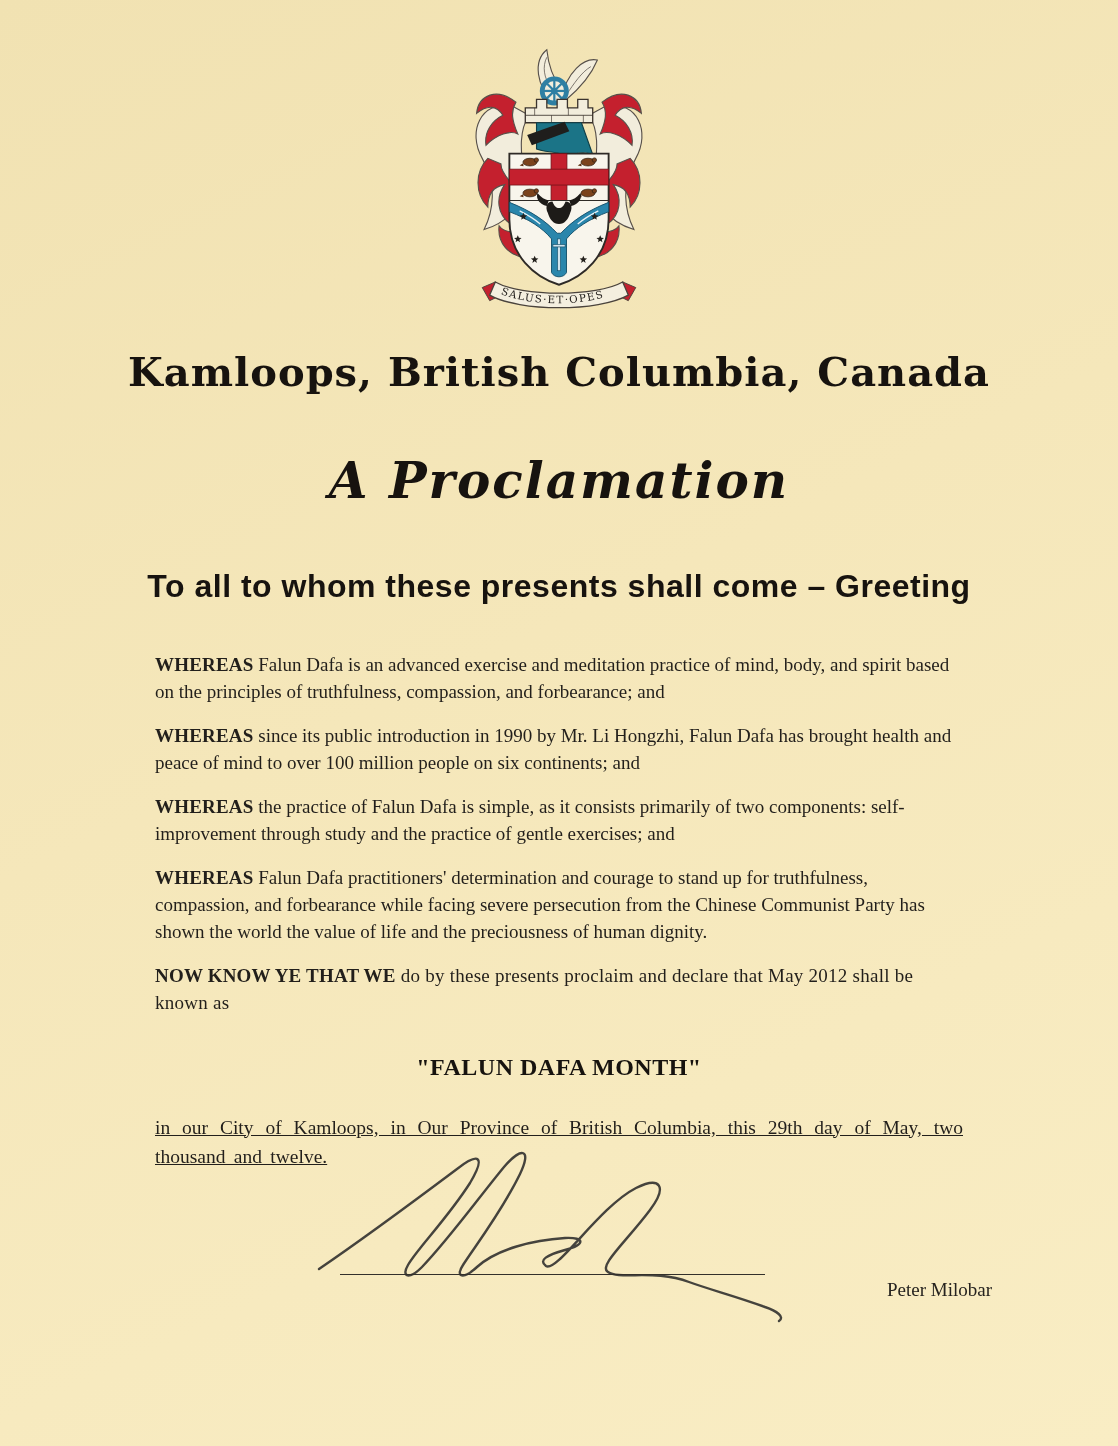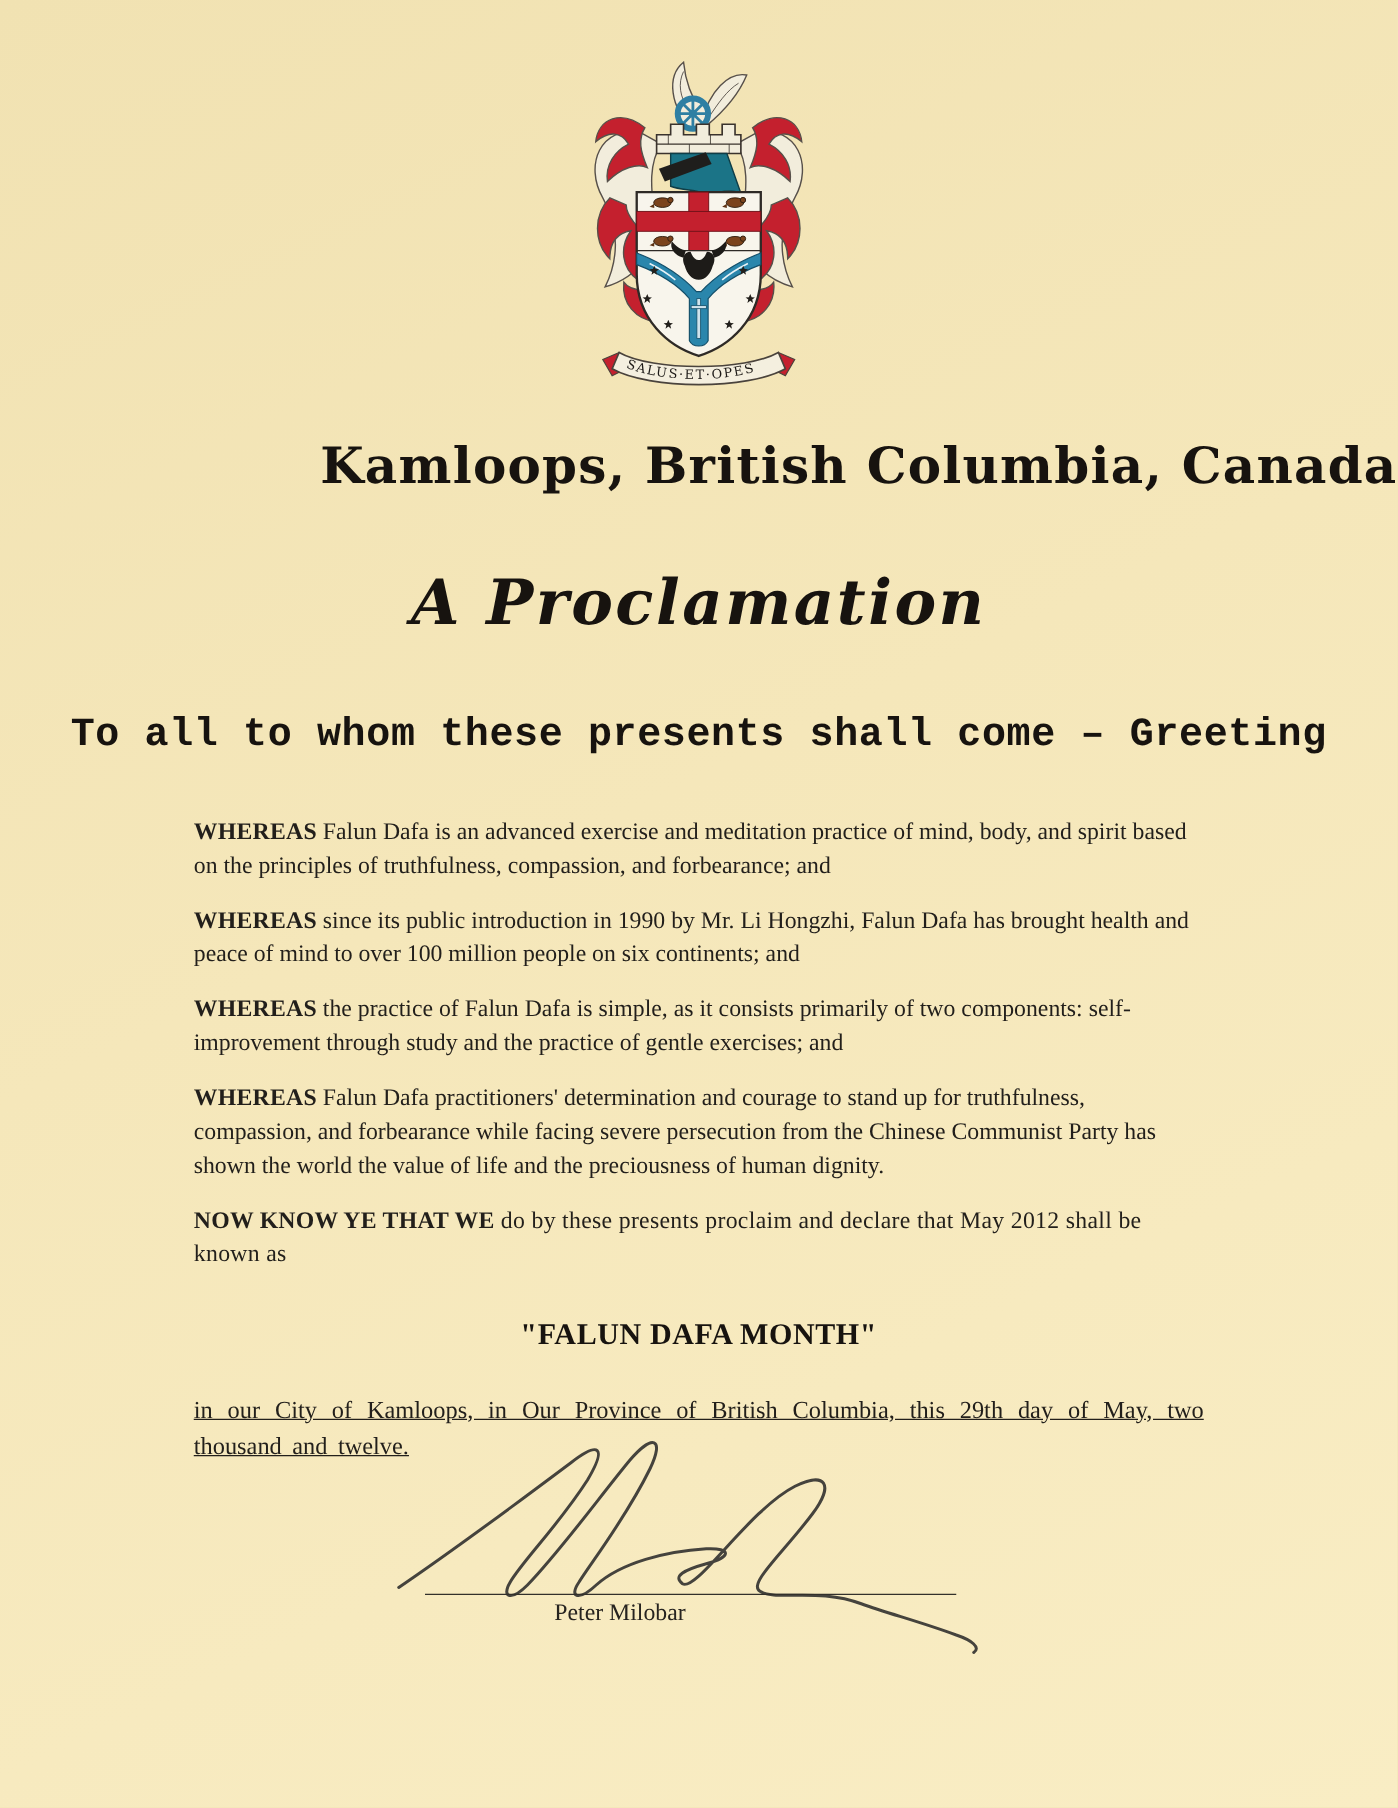--- a/index.html
+++ b/index.html
@@ -10,32 +10,32 @@
     background:linear-gradient(155deg, #f1e2b2 0%, #f5e7ba 45%, #f9edc4 100%);
     color:#221f1b;
     font-family:"Liberation Serif", serif;
     overflow:hidden;
     box-sizing:border-box;
   }
   .crest-wrap { padding-top:46px; text-align:center; }
   .crest-wrap svg { width:206px; height:auto; }
 
   h1.place-title {
-    margin:26px 0 0 0; text-align:right;
+    margin:26px 0 0 0; text-align:center;
     font-family:"DejaVu Serif", serif;
     font-weight:700; font-size:40px; letter-spacing:1px; color:#17130f;
   }
   h2.proclamation-heading {
     margin:56px 0 0 0; text-align:center;
     font-family:"DejaVu Serif", serif;
     font-weight:700; font-size:50px; letter-spacing:2px; color:#17130f;font-style:italic;
   }
   h3.salutation {
     margin:58px 0 0 0; text-align:center;
-    font-family:Liberation Mono, monospace;
+    font-family:Liberation Sans, sans-serif;
     font-weight:700; font-size:32px; letter-spacing:0.5px; color:#17130f;
     white-space:nowrap;
   }
   .doc-body { padding:46px 155px 0 155px; }
   .doc-body p.para {
     margin:0 0 17px 0;
     font-size:19px; line-height:27px; text-align:left;
   }
   .doc-body p.para strong { font-weight:700; letter-spacing:0.2px; }
   p.now-know { letter-spacing:0.25px; }
@@ -47,21 +47,21 @@
     margin:0; font-size:19.5px; line-height:29px;
     text-align:justify; text-align-last:left; word-spacing:3.5px;text-decoration:underline;
   }
   .sig-block { position:relative; height:200px; margin-top:6px; }
   .sig-scribble { position:absolute; left:295px; top:-36px; width:520px; height:200px; }
   .sig-line {
     position:absolute; left:340px; top:97px; width:425px;
     border-top:1.5px solid #33302b;
   }
   .sig-name {
-    position:absolute; left:0; top:102px; width:992px; text-align:center;
+    position:absolute; left:0; top:102px; width:992px; text-align:right;
     font-size:19px; color:#26231f;
   }
 </style>
 </head>
 <body>
 
 <div class="page">
 
   <div class="crest-wrap">
     <svg viewBox="0 0 220 290" xmlns="http://www.w3.org/2000/svg">

